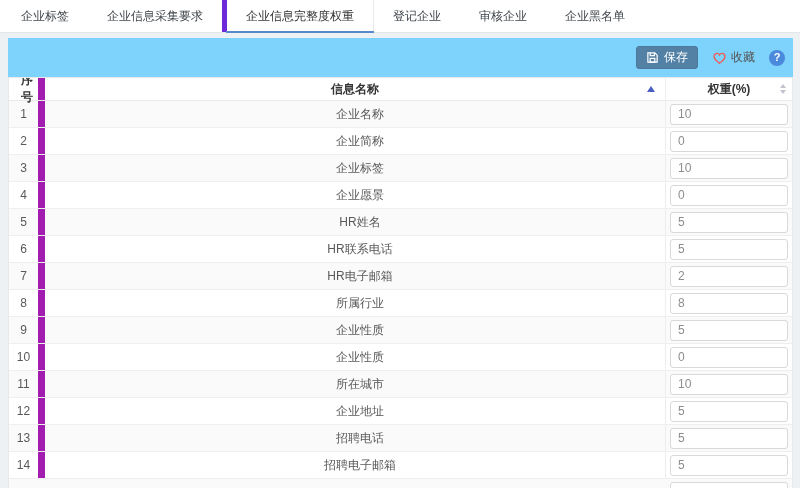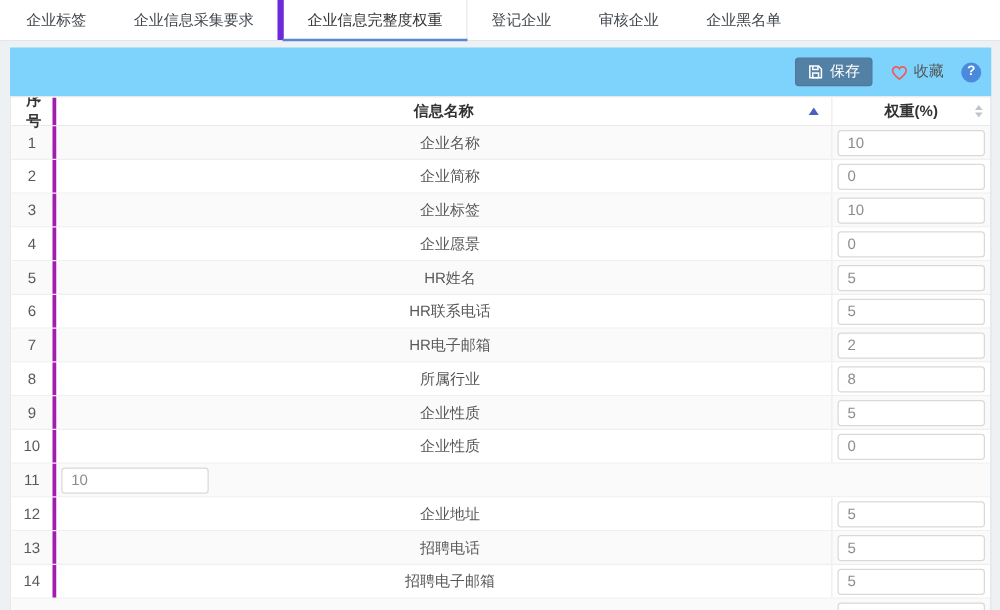--- a/index.html
+++ b/index.html
@@ -67,21 +67,21 @@
     font-size:12px; font-weight:bold; color:#333; align-items:stretch;
     background:#fff;
   }
   .trow {
     display:flex; height:27px; border-bottom:1px solid #efefef;
     font-size:12px; color:#595959; align-items:stretch; background:#fff;
   }
   #rows .trow:nth-of-type(odd) { background:#fafafa; }
 
   .c-index {
-    width:36px; border-right:3px solid #a21caf;
+    width:36px; border-right:7px solid #a21caf;
     display:flex; align-items:center; justify-content:center;
   }
   .thead .c-index { justify-content:flex-start; padding-left:12px; }
   .c-name {
     flex:1; border-right:1px solid #ededed; position:relative;
     display:flex; align-items:center; padding-left:10px;justify-content:center;
   }
   .thead .c-name { justify-content:center; padding-left:0; }
   .c-weight {
     width:126px; display:flex; align-items:center; padding:0 4px; position:relative;
@@ -289,20 +289,23 @@
           <div class="c-name">
             <span>企业性质</span>
           </div>
           <div class="c-weight">
             <input class="weight-input" type="text" value="0" style="">
           </div>
         </div>
 
         <div class="trow">
           <div class="c-index">11</div>
+          <div class="c-name">
+            <span>所在城市</span>
+          </div>
           <div class="c-weight">
             <input class="weight-input" type="text" value="10" style="">
           </div>
         </div>
 
         <div class="trow">
           <div class="c-index">12</div>
           <div class="c-name">
             <span>企业地址</span>
           </div>

